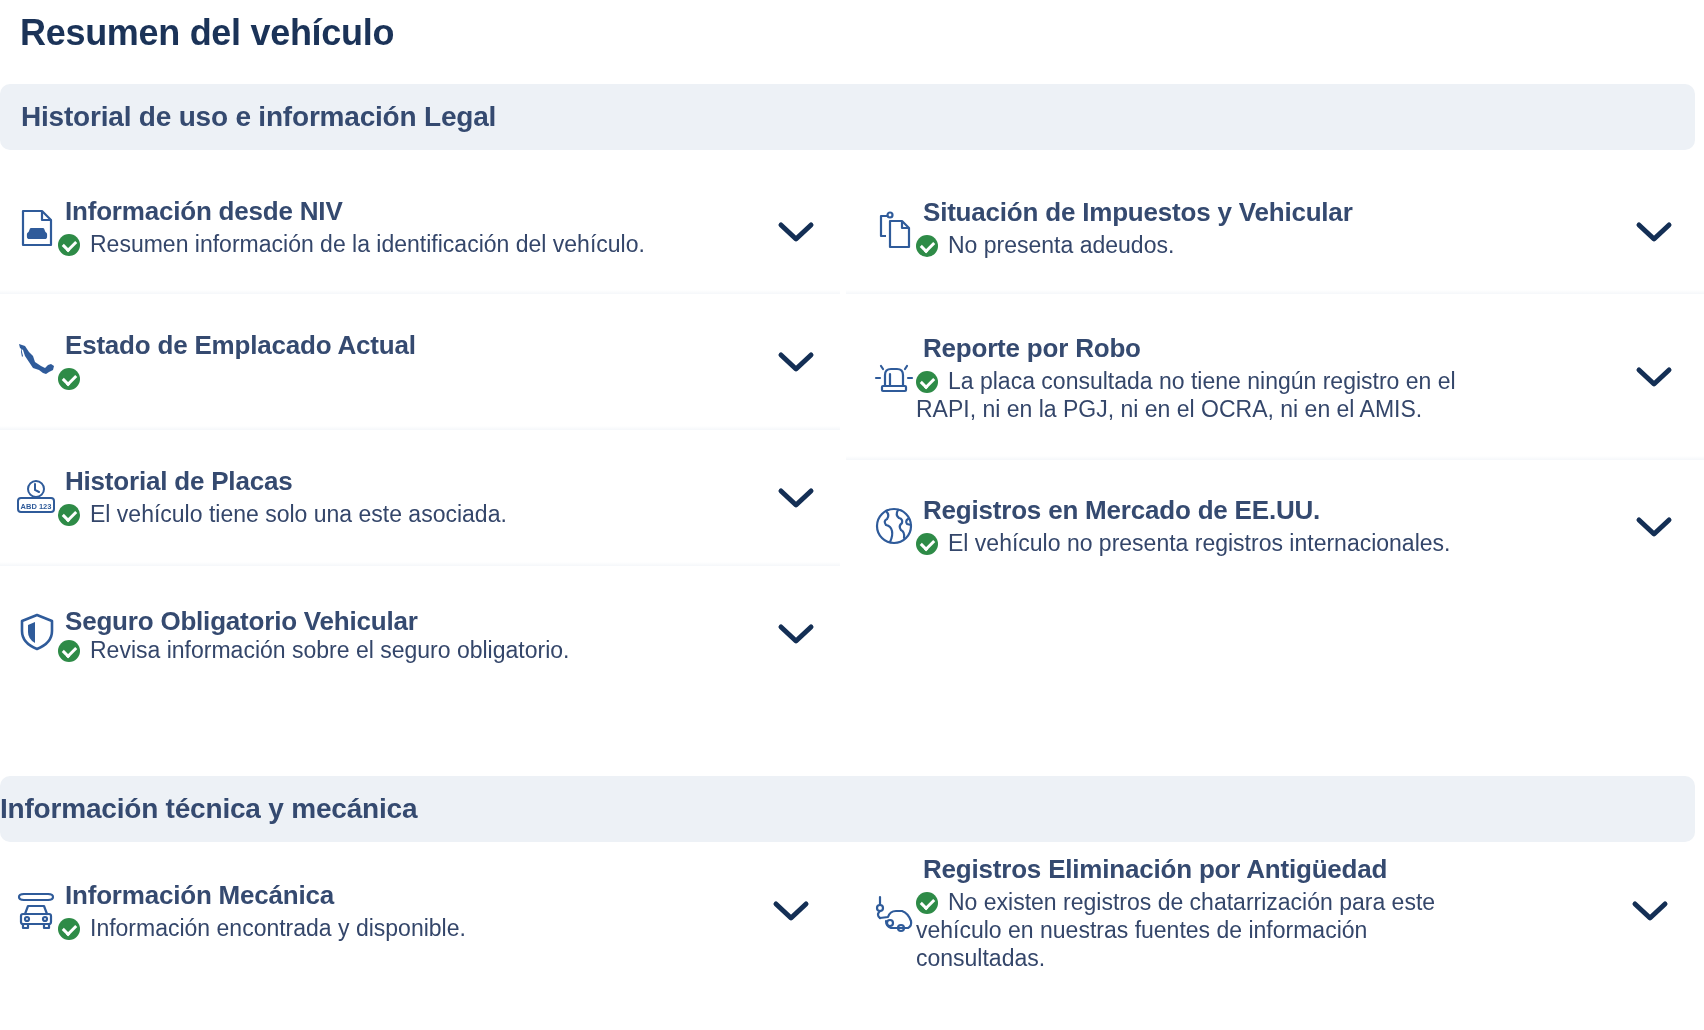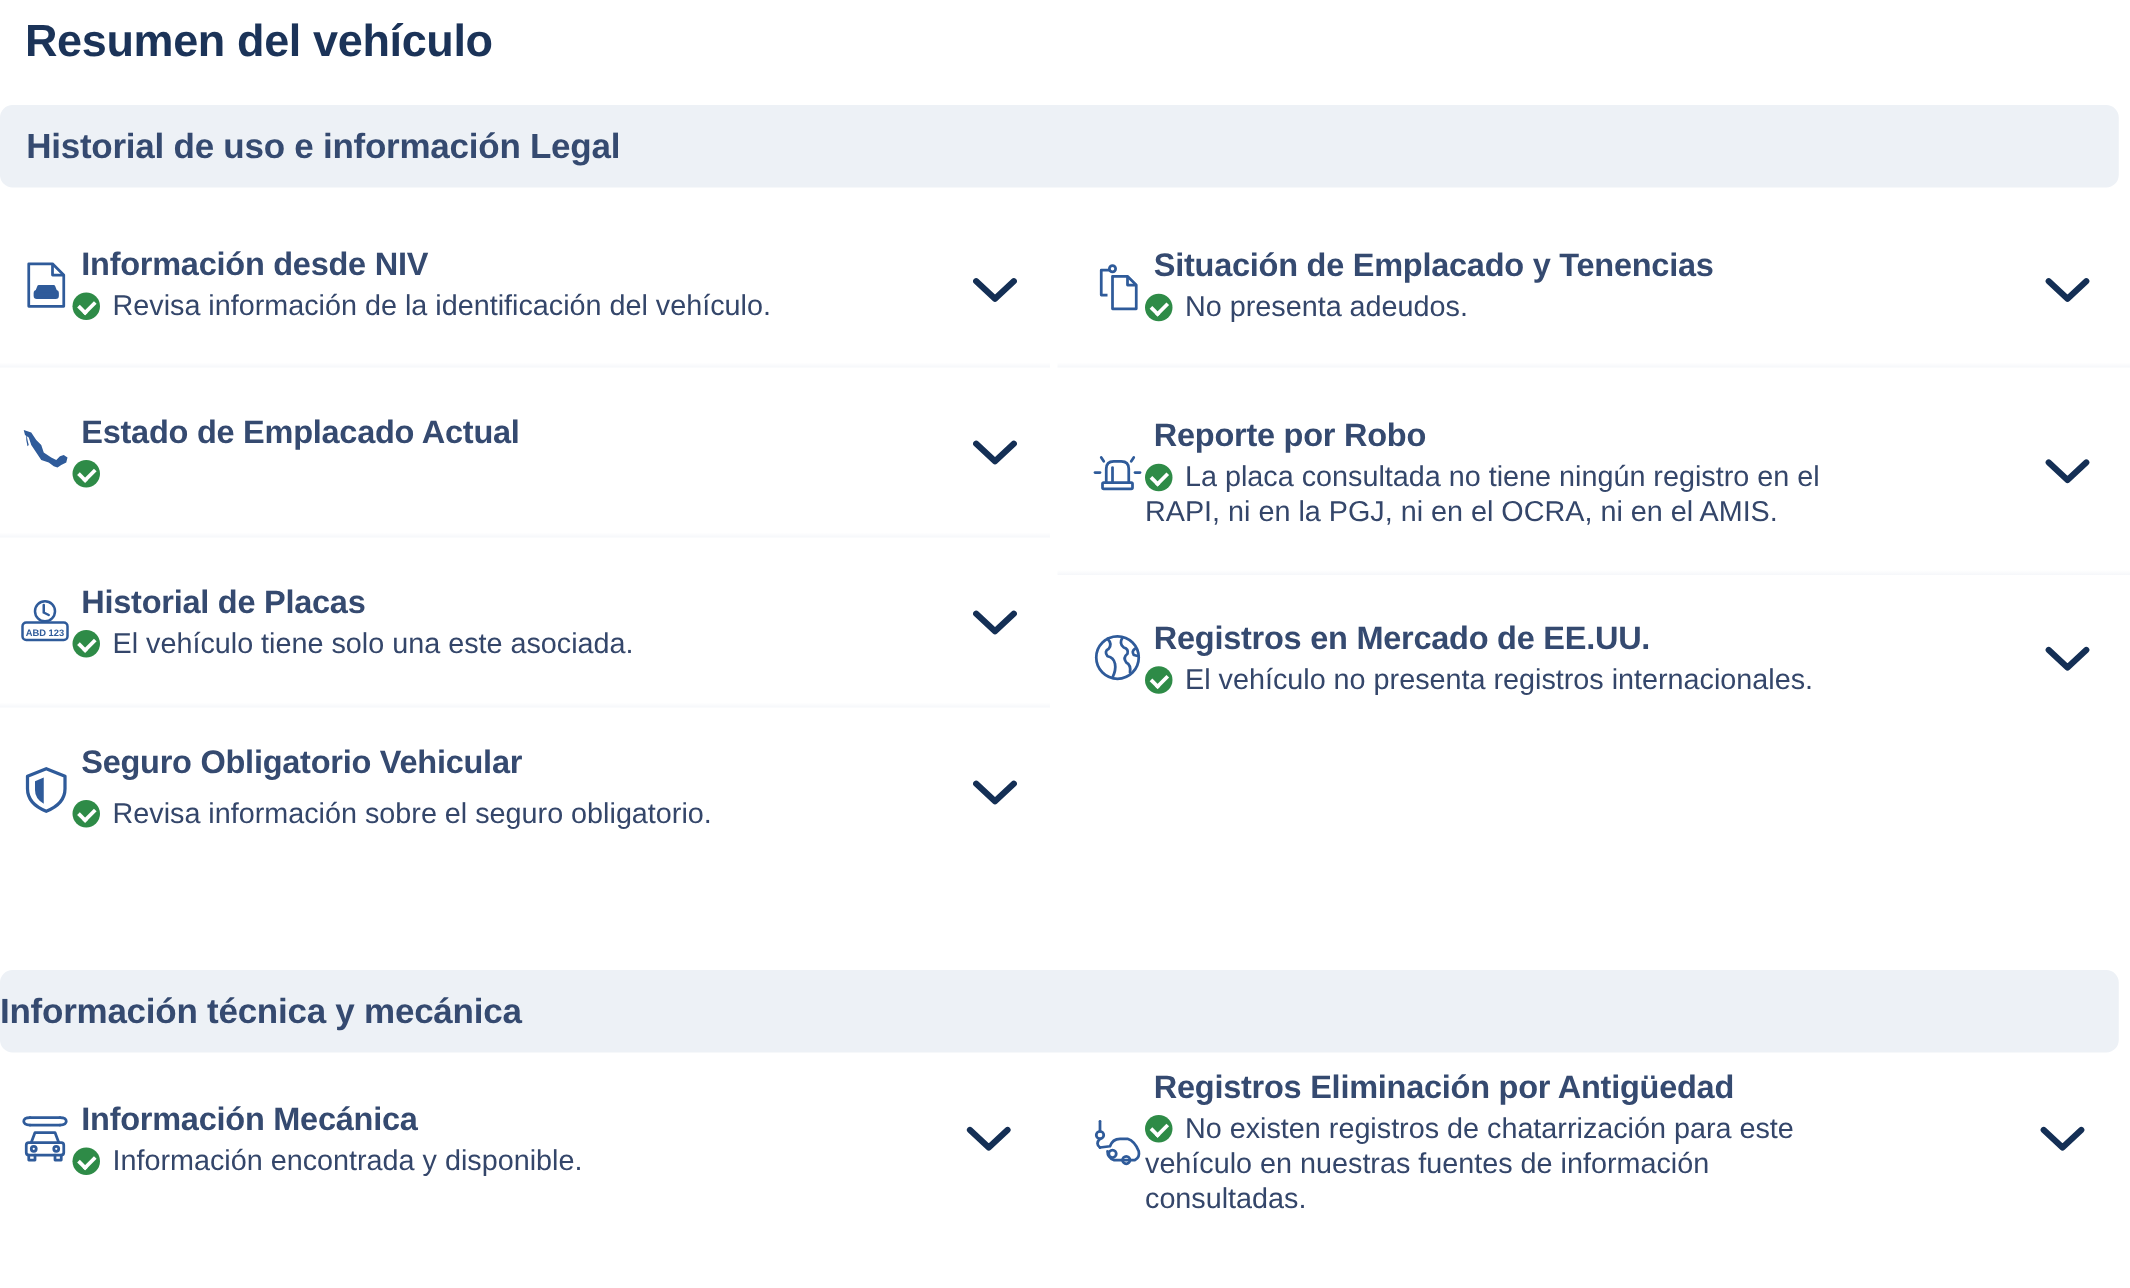--- a/index.html
+++ b/index.html
@@ -68,40 +68,40 @@
   <div class="item-icon" style="left:4px;top:38px;">
     <svg viewBox="0 0 40 40" fill="none" stroke="#2f5b9a" stroke-width="2.2" stroke-linejoin="round">
       <path d="M6 3 H25 L34 12 V37 H6 Z"></path>
       <path d="M25 3 V12 H34"></path>
       <path d="M12 26 L14 21 H26 L28 26 Z" fill="#2f5b9a"></path>
       <rect x="11" y="25" width="18" height="5" rx="1.5" fill="#2f5b9a"></rect>
     </svg>
   </div>
   <div class="item-title" style="left:65px;top:26px;">Información desde NIV</div>
   <div class="item-desc" style="left:58px;top:60px;width:700px;">
-    <span class="check"></span><span>Revisa información de la identificación del vehículo.</span>
+    <span class="check"></span><span>Resumen información de la identificación del vehículo.</span>
   </div>
   <div class="chevron" style="left:776px;top:47px;">
     <svg viewBox="0 0 40 30">
         <polyline points="5,8 20,22 35,8" fill="none" stroke="#142f55" stroke-width="5" stroke-linecap="round" stroke-linejoin="round"></polyline>
       </svg>
   </div>
   <div class="sep"></div>
 </div>
 
 <div class="item" style="left:846px;top:170px;width:858px;height:124px;">
   <div class="item-icon" style="left:17px;top:40px;">
     <svg viewBox="0 0 40 40" fill="none" stroke="#2f5b9a" stroke-width="2.2" stroke-linejoin="round">
       <path d="M10 26 H5 V6 H12"></path>
       <circle cx="14" cy="5" r="2.5"></circle>
       <path d="M14 11 H26 L33 18 V37 H14 Z"></path>
       <path d="M26 11 V18 H33"></path>
     </svg>
   </div>
-  <div class="item-title" style="left:77px;top:27px;">Situación de Emplacado y Tenencias</div>
+  <div class="item-title" style="left:77px;top:27px;">Situación de Impuestos y Vehicular</div>
   <div class="item-desc" style="left:70px;top:61px;width:560px;">
     <span class="check"></span><span>No presenta adeudos.</span>
   </div>
   <div class="chevron" style="left:788px;top:47px;">
     <svg viewBox="0 0 40 30">
         <polyline points="5,8 20,22 35,8" fill="none" stroke="#142f55" stroke-width="5" stroke-linecap="round" stroke-linejoin="round"></polyline>
       </svg>
   </div>
   <div class="sep"></div>
 </div>
@@ -190,21 +190,21 @@
   </div>
 </div>
 
 <div class="item" style="left:0;top:570px;width:840px;height:130px;">
   <div class="item-icon" style="left:4px;top:42px;">
     <svg viewBox="0 0 40 40" fill="none" stroke="#2f5b9a" stroke-width="2.6" stroke-linejoin="round">
       <path d="M20 3 L35 9 V19 Q35 31 20 37 Q5 31 5 19 V9 Z"></path>
       <path d="M18 10 L11 13 V20 Q11 27 18 31 Z" fill="#2f5b9a" stroke="none"></path>
     </svg>
   </div>
-  <div class="item-title" style="left:65px;top:24px;">Seguro Obligatorio Vehicular</div>
+  <div class="item-title" style="left:65px;top:36px;">Seguro Obligatorio Vehicular</div>
   <div class="item-desc" style="left:58px;top:66px;width:700px;">
     <span class="check"></span><span>Revisa información sobre el seguro obligatorio.</span>
   </div>
   <div class="chevron" style="left:776px;top:49px;">
     <svg viewBox="0 0 40 30">
         <polyline points="5,8 20,22 35,8" fill="none" stroke="#142f55" stroke-width="5" stroke-linecap="round" stroke-linejoin="round"></polyline>
       </svg>
   </div>
 </div>
 

